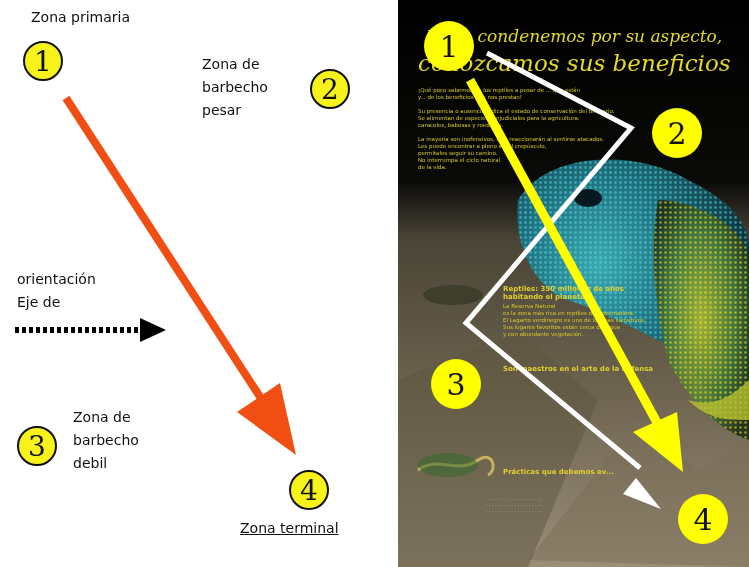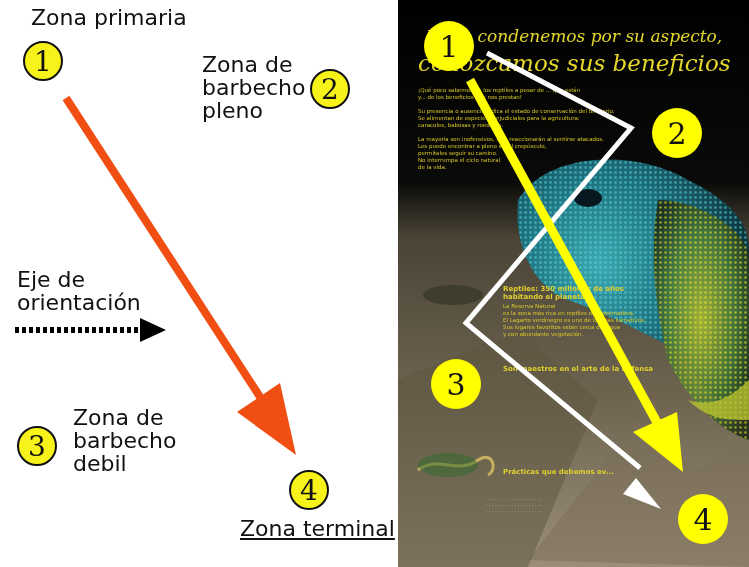--- a/index.html
+++ b/index.html
@@ -1,19 +1,19 @@
 <!DOCTYPE html>
 <html><head>
 <meta charset="utf-8">
 <style>
   html, body { margin:0; padding:0; }
   body { width:749px; height:567px; position:relative; overflow:hidden; background:#fff; font-family:"DejaVu Sans", sans-serif; }
   .left-panel { position:absolute; left:0; top:0; width:398px; height:567px; background:#fff; }
   .right-panel { position:absolute; left:398px; top:0; width:351px; height:567px; overflow:hidden; background:#000; }
-  .label { position:absolute; color:#111; font-size:22px; line-height:23px; font-family:"DejaVu Sans", sans-serif; }
+  .label { position:absolute; color:#111; font-size:14px; line-height:23px; font-family:"DejaVu Sans", sans-serif; }
   .num-circle { position:absolute; border-radius:50%; background:#f7f21a; border:2px solid #111; display:flex; align-items:center; justify-content:center; font-family:"DejaVu Serif", serif; color:#111; box-sizing:border-box; }
   .num-small { width:40px; height:40px; font-size:28px; }
   .num-big { width:50px; height:50px; font-size:30px; border:none; background:#ffff00; }
   svg { position:absolute; left:0; top:0; }
   .poster-bg { position:absolute; left:0; top:0; width:351px; height:567px; }
   .title1 { position:absolute; left:28px; top:26px; color:#e6d82a; font-family:"DejaVu Serif", serif; font-style:italic; font-size:17px; white-space:nowrap; }
   .title2 { position:absolute; left:20px; top:50px; color:#e6d82a; font-family:"DejaVu Serif", serif; font-style:italic; font-size:23px; white-space:nowrap; }
   .ptext { position:absolute; color:#d8c82a; font-size:5.5px; line-height:7px; white-space:pre; }
   .phead { position:absolute; color:#e0d030; font-size:7px; line-height:8px; font-weight:bold; white-space:pre; }
   .pcredit { position:absolute; color:#cfcfcf; font-size:4.5px; line-height:6px; white-space:pre; }
@@ -21,27 +21,27 @@
 </head>
 <body>
 
 <div class="left-panel">
   <div class="label" style="left:31px;top:6px;">Zona primaria</div>
   <div class="num-circle num-small" style="left:23px;top:41px;">1</div>
 
   <div class="label" style="left:202px;top:53px;">
     <div>Zona de</div>
     <div>barbecho</div>
-    <div>pleno</div>
+    <div>pesar</div>
   </div>
   <div class="num-circle num-small" style="left:310px;top:69px;">2</div>
 
   <div class="label" style="left:17px;top:268px;">
+    <div>orientación</div>
     <div>Eje de</div>
-    <div>orientación</div>
   </div>
 
   <div class="label" style="left:73px;top:406px;">
     <div>Zona de</div>
     <div>barbecho</div>
     <div>debil</div>
   </div>
   <div class="num-circle num-small" style="left:17px;top:426px;">3</div>
 
   <div class="num-circle num-small" style="left:289px;top:470px;">4</div>

